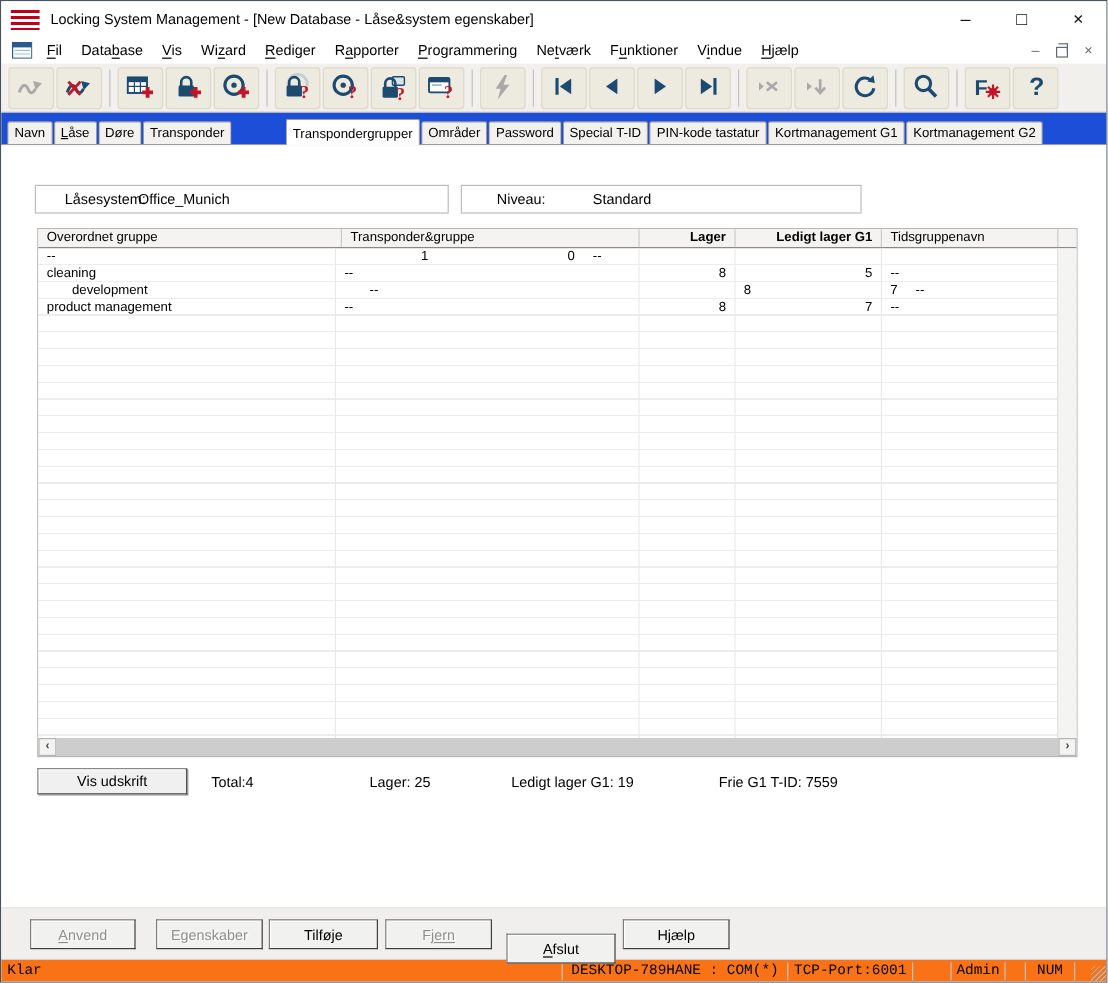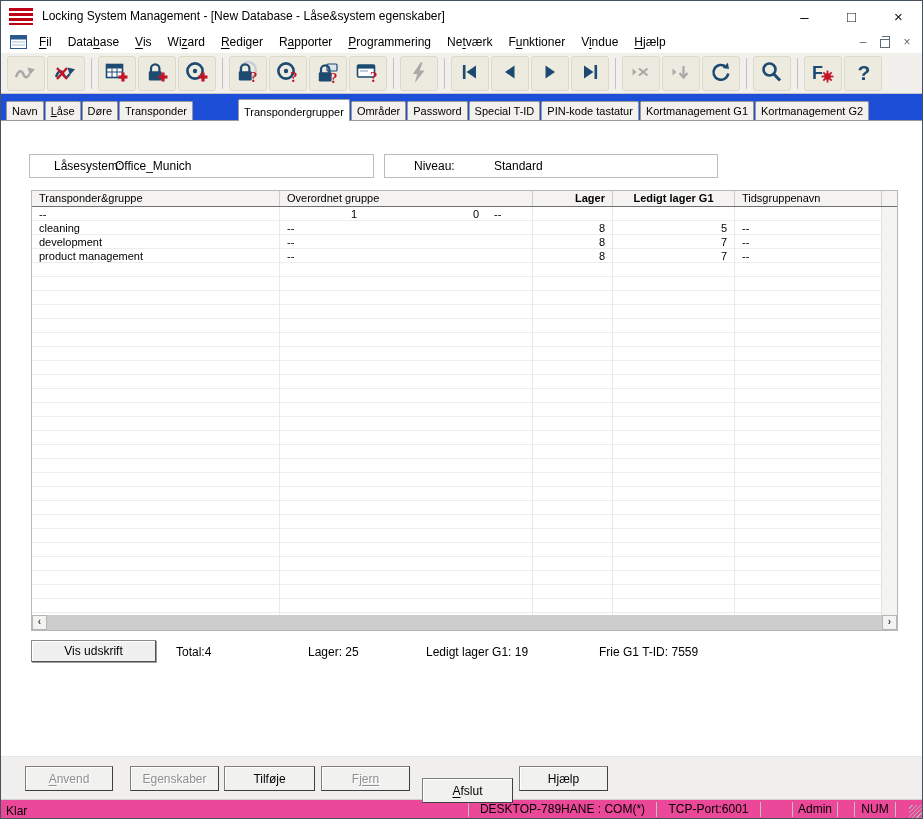--- a/index.html
+++ b/index.html
@@ -77,22 +77,22 @@
           background:#f1f1f0;border:1px solid #7f7f7f;border-right-color:#3f3f3f;border-bottom-color:#3f3f3f;
           box-shadow:inset 1px 1px 0 #fff;}
   .px-btn.disabled{color:#8f8f8f;text-shadow:1px 1px 0 #fff;}
   .px-btn:nth-child(1){left:24px;width:88px;}
   .px-btn:nth-child(2){left:129px;width:89px;}
   .px-btn:nth-child(3){left:223px;width:91px;}
   .px-btn:nth-child(4){left:320px;width:89px;}
   .px-btn:nth-child(5){left:421px;width:91px;margin-top:12px;}
   .px-btn:nth-child(6){left:518px;width:89px;}
   
-  .statusbar{height:19px;box-sizing:border-box;background:#ec4899;border-top:1px solid #d0d0d0;
-             display:flex;align-items:flex-end;font-size:12px;}
+  .statusbar{height:19px;box-sizing:border-box;background:#f97316;border-top:1px solid #d0d0d0;
+             display:flex;align-items:center;font-size:12px;font-family:Liberation Mono, monospace;}
   .status-left{padding-left:5px;flex:1;white-space:nowrap;}
   .status-panels{display:flex;height:100%;align-items:center;}
   .sb-panel{height:15px;box-sizing:border-box;border-left:1px solid #c2c2c2;display:flex;align-items:center;
             justify-content:center;white-space:nowrap;overflow:hidden;padding:0 2px;flex:none;}
   .grip{width:13px;height:13px;align-self:flex-end;margin-left:1px;
         background:repeating-linear-gradient(135deg,transparent 0 2px,#b2b2b2 2px 3px);}
 </style>
 </head>
 <body>
 
@@ -373,24 +373,24 @@
       <span class="gb-label">Låsesystem:</span>
       <span class="gb-value">Office_Munich</span>
     </div>
     <div class="groupbox gb2">
       <span class="gb-label">Niveau:</span>
       <span class="gb-value">Standard</span>
     </div>
 
     <div class="grid">
       <div class="grid-header">
+          <span class="gh-cell" style="width: 253px;">Overordnet gruppe</span>
           <span class="gh-cell" style="width: 248px;">Transponder&amp;gruppe</span>
-          <span class="gh-cell" style="width: 253px;">Overordnet gruppe</span>
           <span class="gh-cell r" style="width: 80px;">Lager</span>
-          <span class="gh-cell r" style="width: 122px; text-align: center;">Ledigt lager G1</span>
+          <span class="gh-cell r" style="width: 122px;">Ledigt lager G1</span>
           <span class="gh-cell" style="width: 147px;">Tidsgruppenavn</span>
           <span class="gh-cell fill"></span>
         </div>
       <div class="grid-body">
           <span class="vline" style="left: 247px;"></span>
           <span class="vline" style="left: 500px;"></span>
           <span class="vline" style="left: 580px;"></span>
           <span class="vline" style="left: 702px;"></span>
           <span class="vline" style="left: 849px;"></span>
           <span class="rfill"></span>
@@ -401,21 +401,21 @@
             <span class="gc" style="width: 147px;">--</span>
           </div>
           <div class="grid-row">
             <span class="gc" style="width: 248px;">cleaning</span>
             <span class="gc" style="width: 253px;">--</span>
             <span class="gc r" style="width: 80px;">8</span>
             <span class="gc r" style="width: 122px;">5</span>
             <span class="gc" style="width: 147px;">--</span>
           </div>
           <div class="grid-row">
-            <span class="gc" style="width: 248px;">development</span>
+            <span class="gc" style="width: 248px; margin-left: 21px;">development</span>
             <span class="gc" style="width: 253px;">--</span>
             <span class="gc r" style="width: 80px;">8</span>
             <span class="gc r" style="width: 122px;">7</span>
             <span class="gc" style="width: 147px;">--</span>
           </div>
           <div class="grid-row">
             <span class="gc" style="width: 248px;">product management</span>
             <span class="gc" style="width: 253px;">--</span>
             <span class="gc r" style="width: 80px;">8</span>
             <span class="gc r" style="width: 122px;">7</span>

